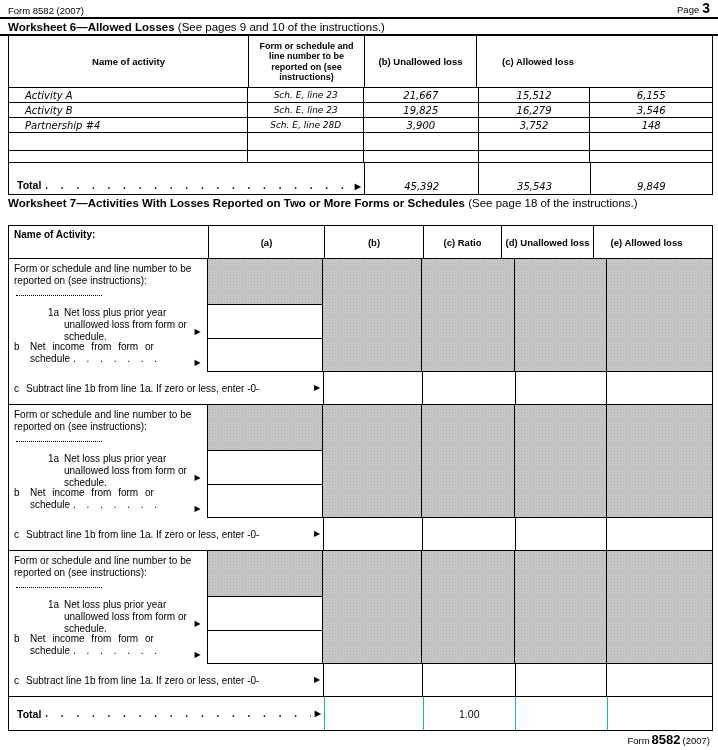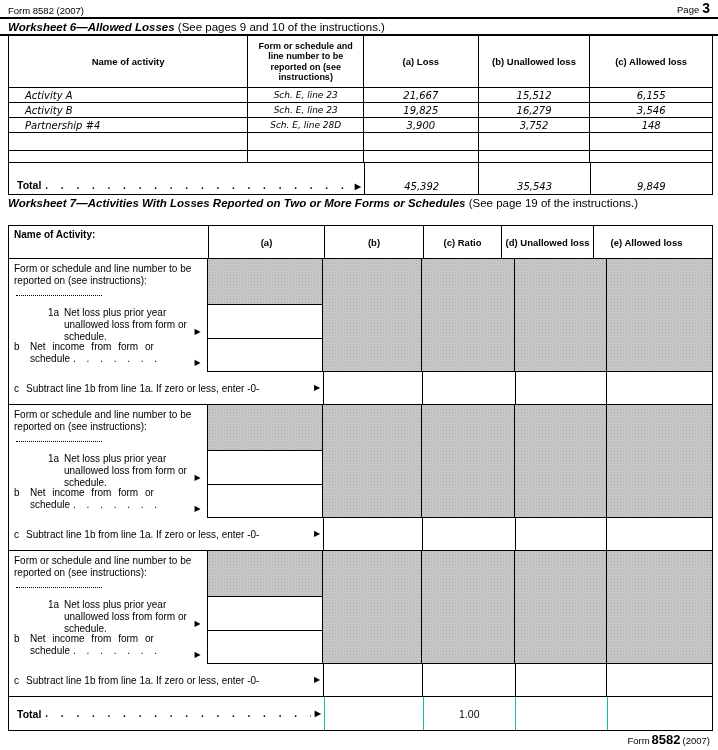--- a/index.html
+++ b/index.html
@@ -23,21 +23,21 @@
   .ph-left { font-size: 9.5px; }
   .ph-right { font-size: 9.5px; }
   .ph-right .pagenum { font-size: 14px; font-weight: bold; margin-left:3px; }
   .page-footer {
     position:absolute; bottom:0; left:0; right:8px;
     text-align:right; font-size: 9.5px; padding-bottom:3px;
   }
   .page-footer .formnum { font-size: 13px; font-weight:bold; margin:0 2px; }
   
   .ws-title { padding: 2px 8px 2px 8px; font-size: 11.5px; height:17px; white-space:nowrap; }
-  .ws-title .tb { font-weight: bold; font-style: italic; }
+  .ws-title .tb { font-weight: bold; }
   .ws-title .tn { font-weight: normal; }
   .ws-title.ruled { border-bottom: 2px solid #000; }
   
   .fill { font-family: "DejaVu Sans", sans-serif; font-style: italic; font-size: 10px; }
   .arrow { font-size: 8px; line-height: 1; }
   .dots { flex:1; overflow:hidden; white-space:nowrap; letter-spacing:5px; font-size:10px; margin:0 4px; }
   .shade {
     background-color: var(--shade_base, #c9ccc9);
     background-image:
       radial-gradient(var(--shade_dot,#a8aca8) 22%, transparent 23%),
@@ -116,21 +116,20 @@
 
   <div class="ws-title ruled">
     <span class="tb">Worksheet 6—Allowed Losses</span>
     <span class="tn">(See pages 9 and 10 of the instructions.)</span>
   </div>
 
   <div class="t6">
     <div class="hrow">
       <div class="hc c1">Name of activity</div>
       <div class="hc c2">Form or schedule and line number to be reported on (see instructions)</div>
-      <div class="hc c3">(a) Loss</div>
       <div class="hc c4">(b) Unallowed loss</div>
       <div class="hc c5">(c) Allowed loss</div>
     </div>
 
     <div class="drow">
       <div class="dc name c1 fill">Activity A</div>
       <div class="dc c2 fill">Sch. E, line 23</div>
       <div class="dc c3 fill">21,667</div>
       <div class="dc c4 fill">15,512</div>
       <div class="dc c5 fill">6,155</div>
@@ -171,21 +170,21 @@
         <span class="arrow">▶</span>
       </div>
       <div class="tval tv3 fill">45,392</div>
       <div class="tval tv4 fill">35,543</div>
       <div class="tval tv5 fill">9,849</div>
     </div>
   </div>
 
   <div class="ws-title">
     <span class="tb">Worksheet 7—Activities With Losses Reported on Two or More Forms or Schedules</span>
-    <span class="tn">(See page 19 of the instructions.)</span>
+    <span class="tn">(See page 18 of the instructions.)</span>
   </div>
 
   <div class="t7">
     <div class="hrow">
       <div class="hc n">Name of Activity:</div>
       <div class="hc a">(a)</div>
       <div class="hc b">(b)</div>
       <div class="hc c">(c) Ratio</div>
       <div class="hc d">(d) Unallowed loss</div>
       <div class="hc e">(e) Allowed loss</div>

